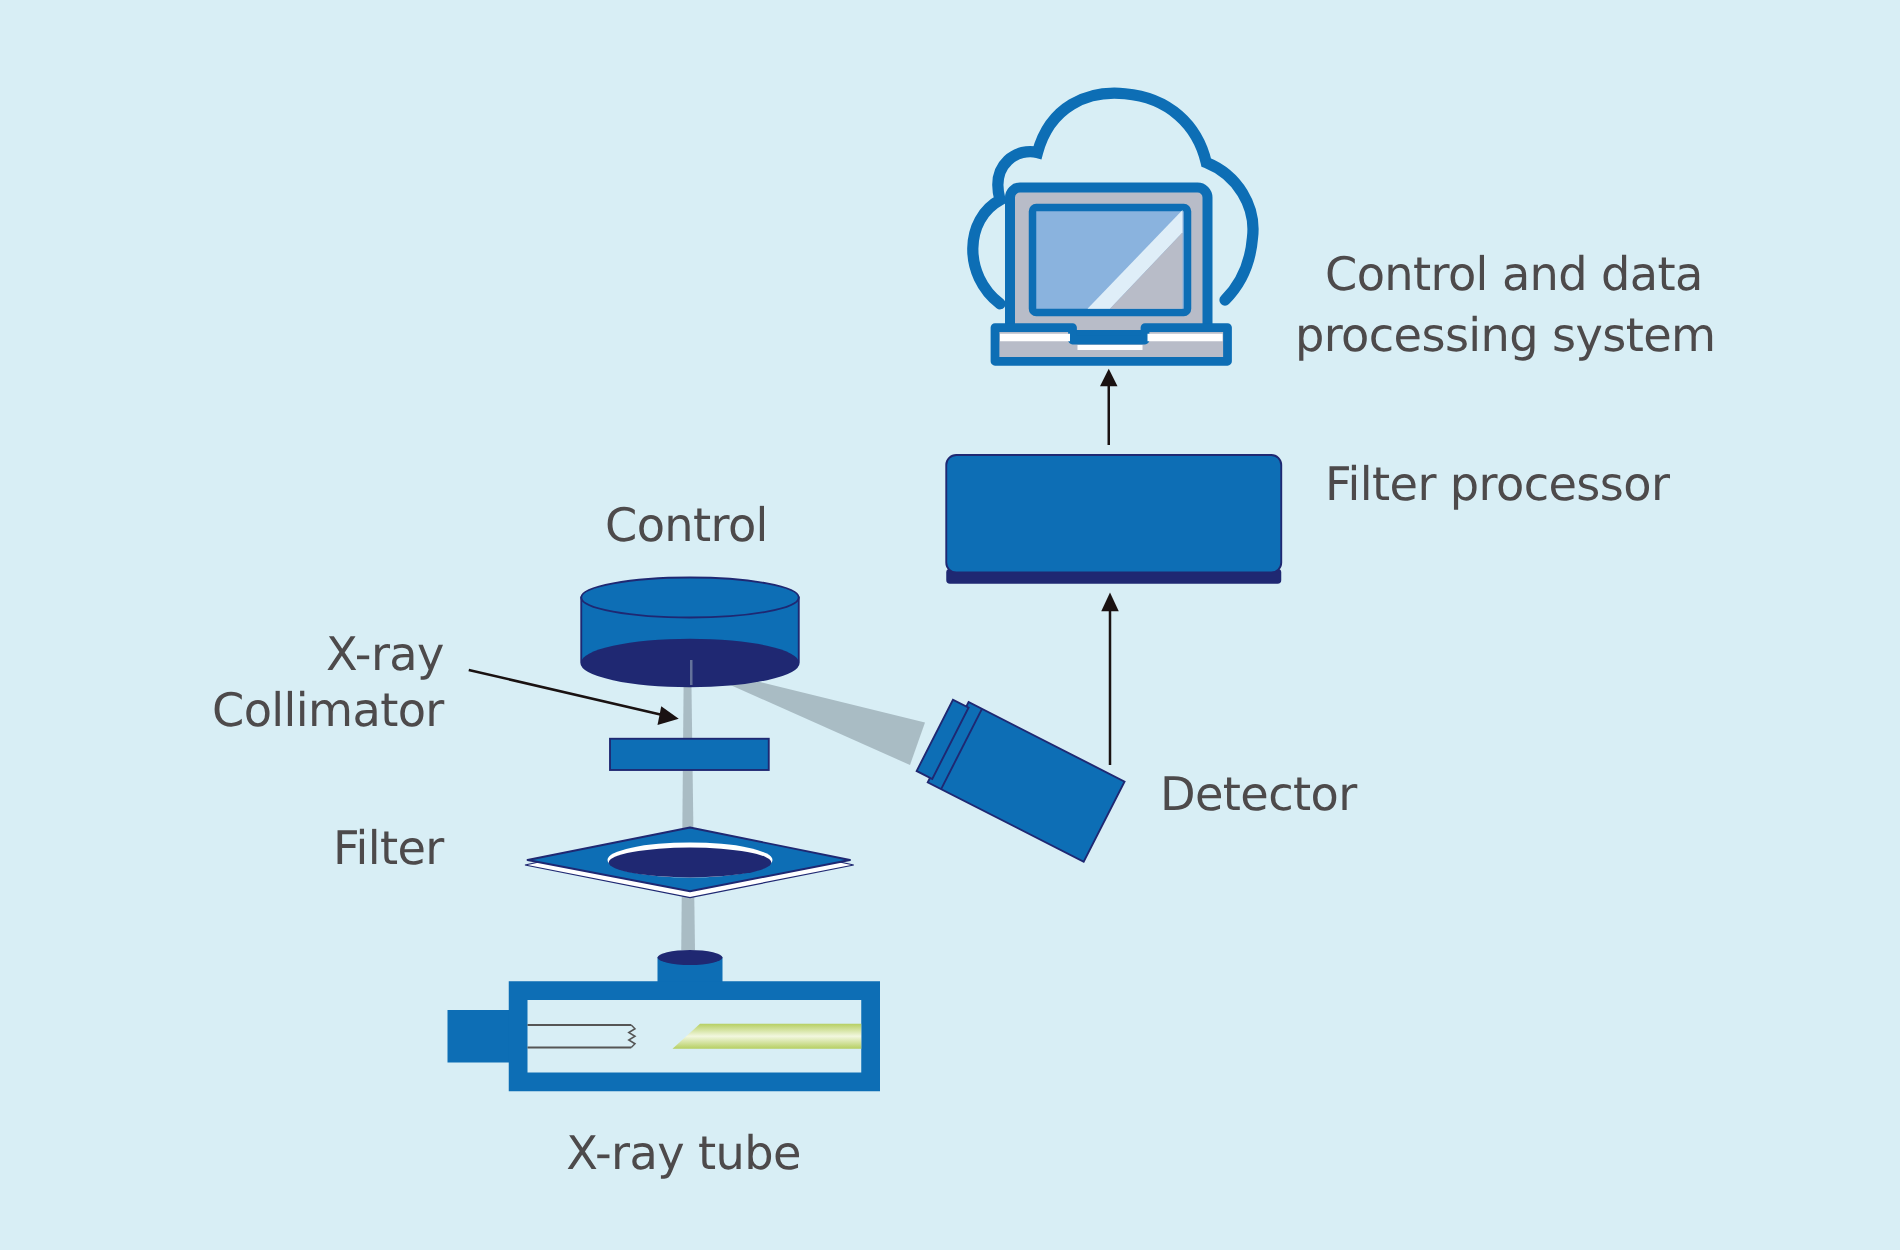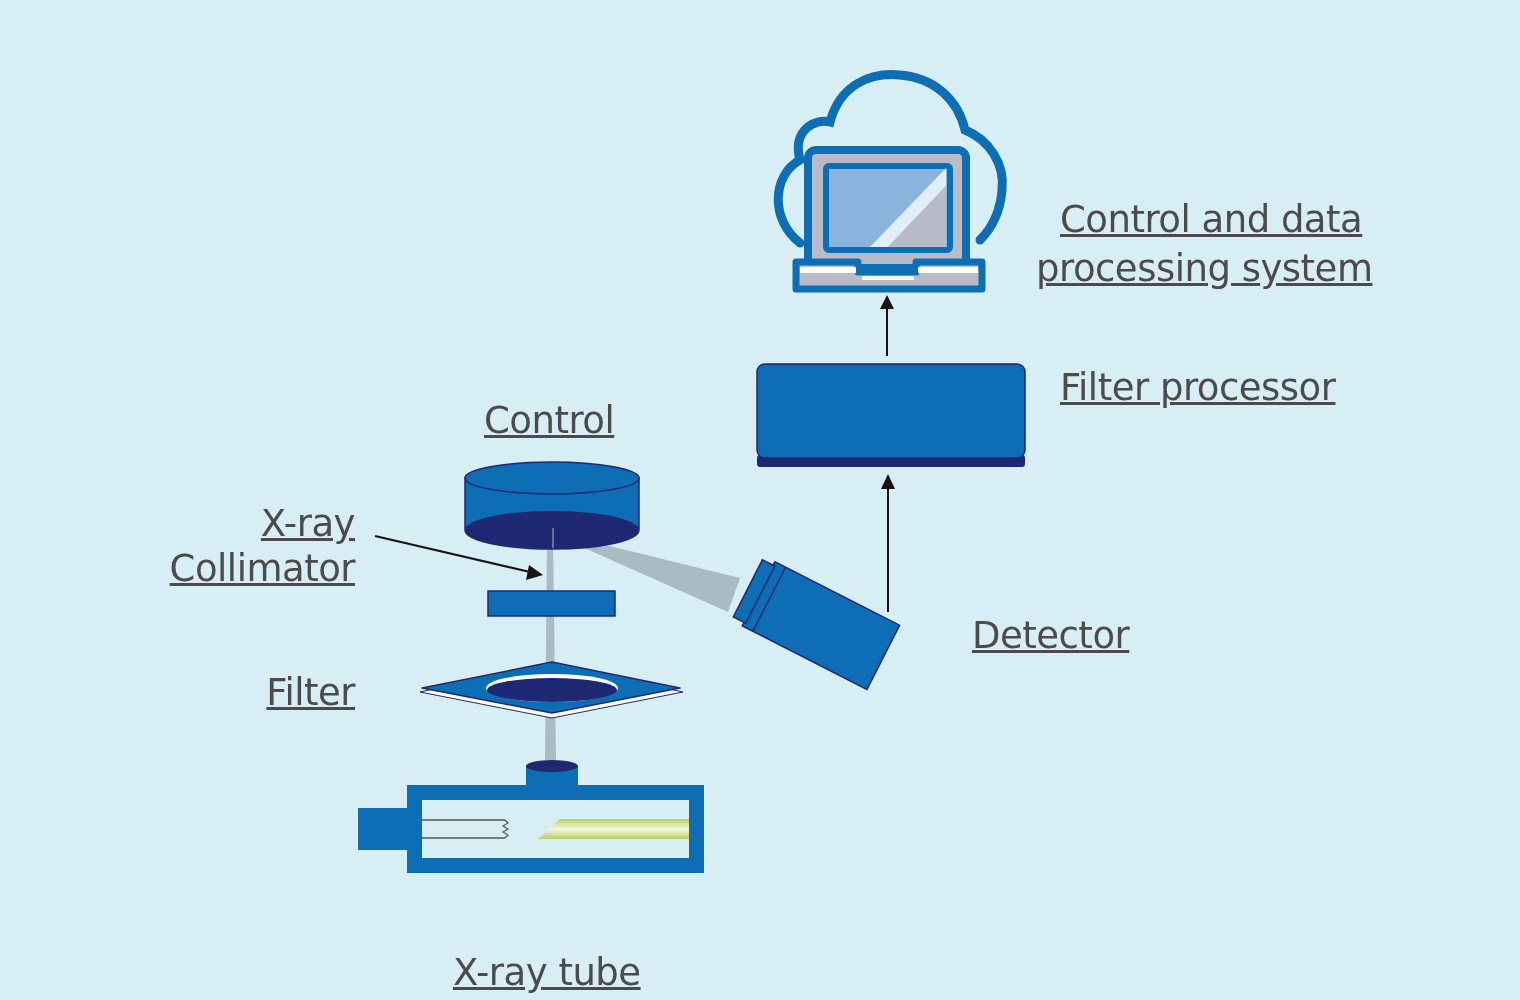--- a/index.html
+++ b/index.html
@@ -1,18 +1,18 @@
 <!DOCTYPE html>
 <html><head>
 <meta charset="utf-8">
 <style>
   html, body { margin:0; padding:0; }
   body { width:1520px; height:1000px; background:#d8eef5; overflow:hidden; position:relative; font-family:"DejaVu Sans", sans-serif; }
   svg.diagram { position:absolute; left:0; top:0; }
-  .lbl { position:absolute; color:#4d4a4b; font-size:37px; line-height:48px; white-space:nowrap; font-family:"DejaVu Sans", sans-serif; letter-spacing:-0.5px;text-decoration:underline; }
+  .lbl { position:absolute; color:#4d4a4b; font-size:37px; line-height:48px; white-space:nowrap; font-family:"DejaVu Sans", sans-serif; letter-spacing:-0.5px; }
   .right { text-align:left; }
 </style>
 </head>
 <body>
 
 <svg class="diagram" width="1520" height="1000" viewBox="0 0 1520 1000">
   <defs>
     <marker id="arrowhead" markerWidth="10" markerHeight="10" refX="5" refY="5" orient="auto" markerUnits="userSpaceOnUse">
     </marker>
     <linearGradient id="anodeGrad" x1="0" y1="0" x2="0" y2="1">
@@ -99,15 +99,15 @@
     <polygon points="560,819 689,819 689,839 538,839" fill="url(#anodeGrad)"></polygon>
   </g>
 </svg>
 
 <div class="lbl" style="left:1060px; top:196px;">Control and data</div>
 <div class="lbl" style="left:1036px; top:245px;">processing system</div>
 <div class="lbl" style="left:1060px; top:364px;">Filter processor</div>
 <div class="lbl" style="left:484px; top:397px;">Control</div>
 <div class="lbl right" style="right:1165px; top:500px;">X-ray</div>
 <div class="lbl right" style="right:1165px; top:545px;">Collimator</div>
-<div class="lbl right" style="right:1165px; top:669px;">Filter</div>
-<div class="lbl" style="left:972px; top:612px;">Detector</div>
-<div class="lbl" style="left:453px; top:949px;text-align:center;">X-ray tube</div>
+<div class="lbl right" style="right:1165px; top:655px;">Filter</div>
+<div class="lbl" style="left:928px; top:612px;">Detector</div>
+<div class="lbl" style="left:453px; top:899px;text-align:center;">X-ray tube</div>
 
 </body></html>

